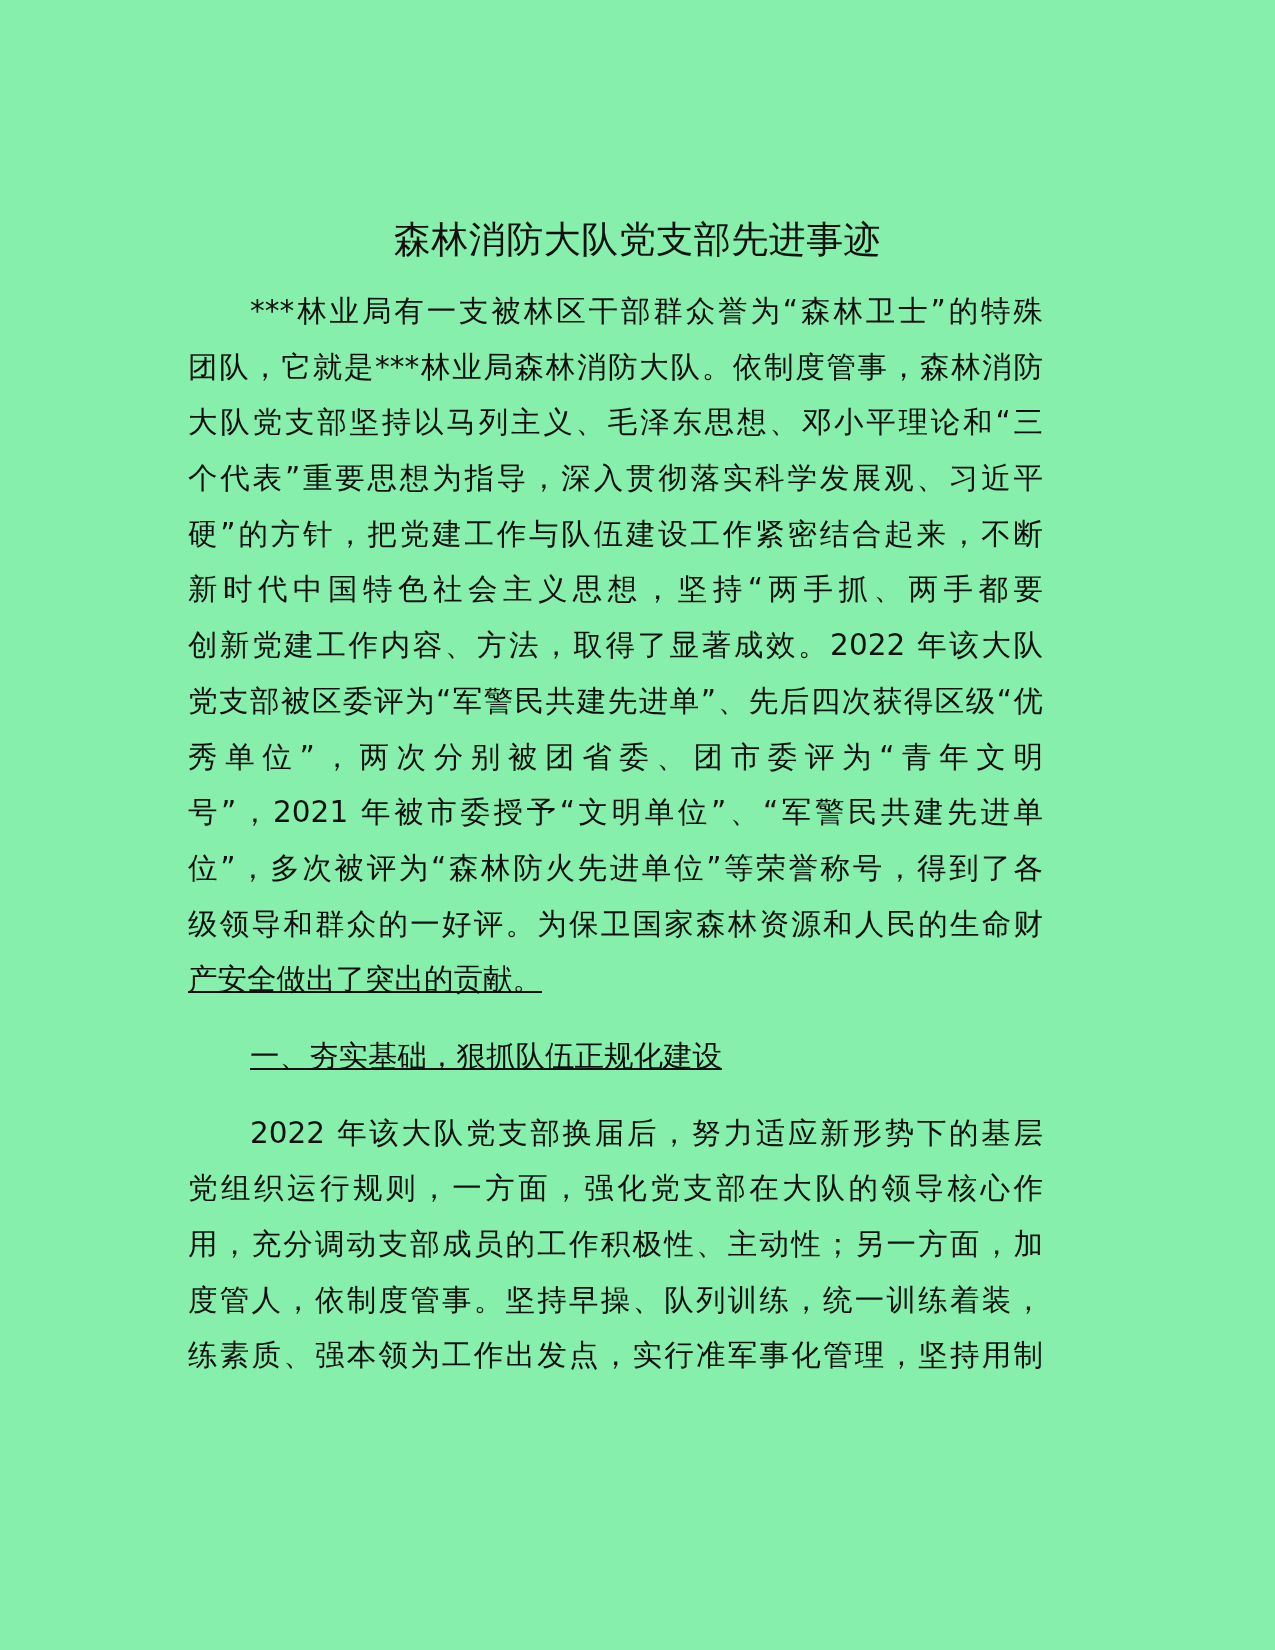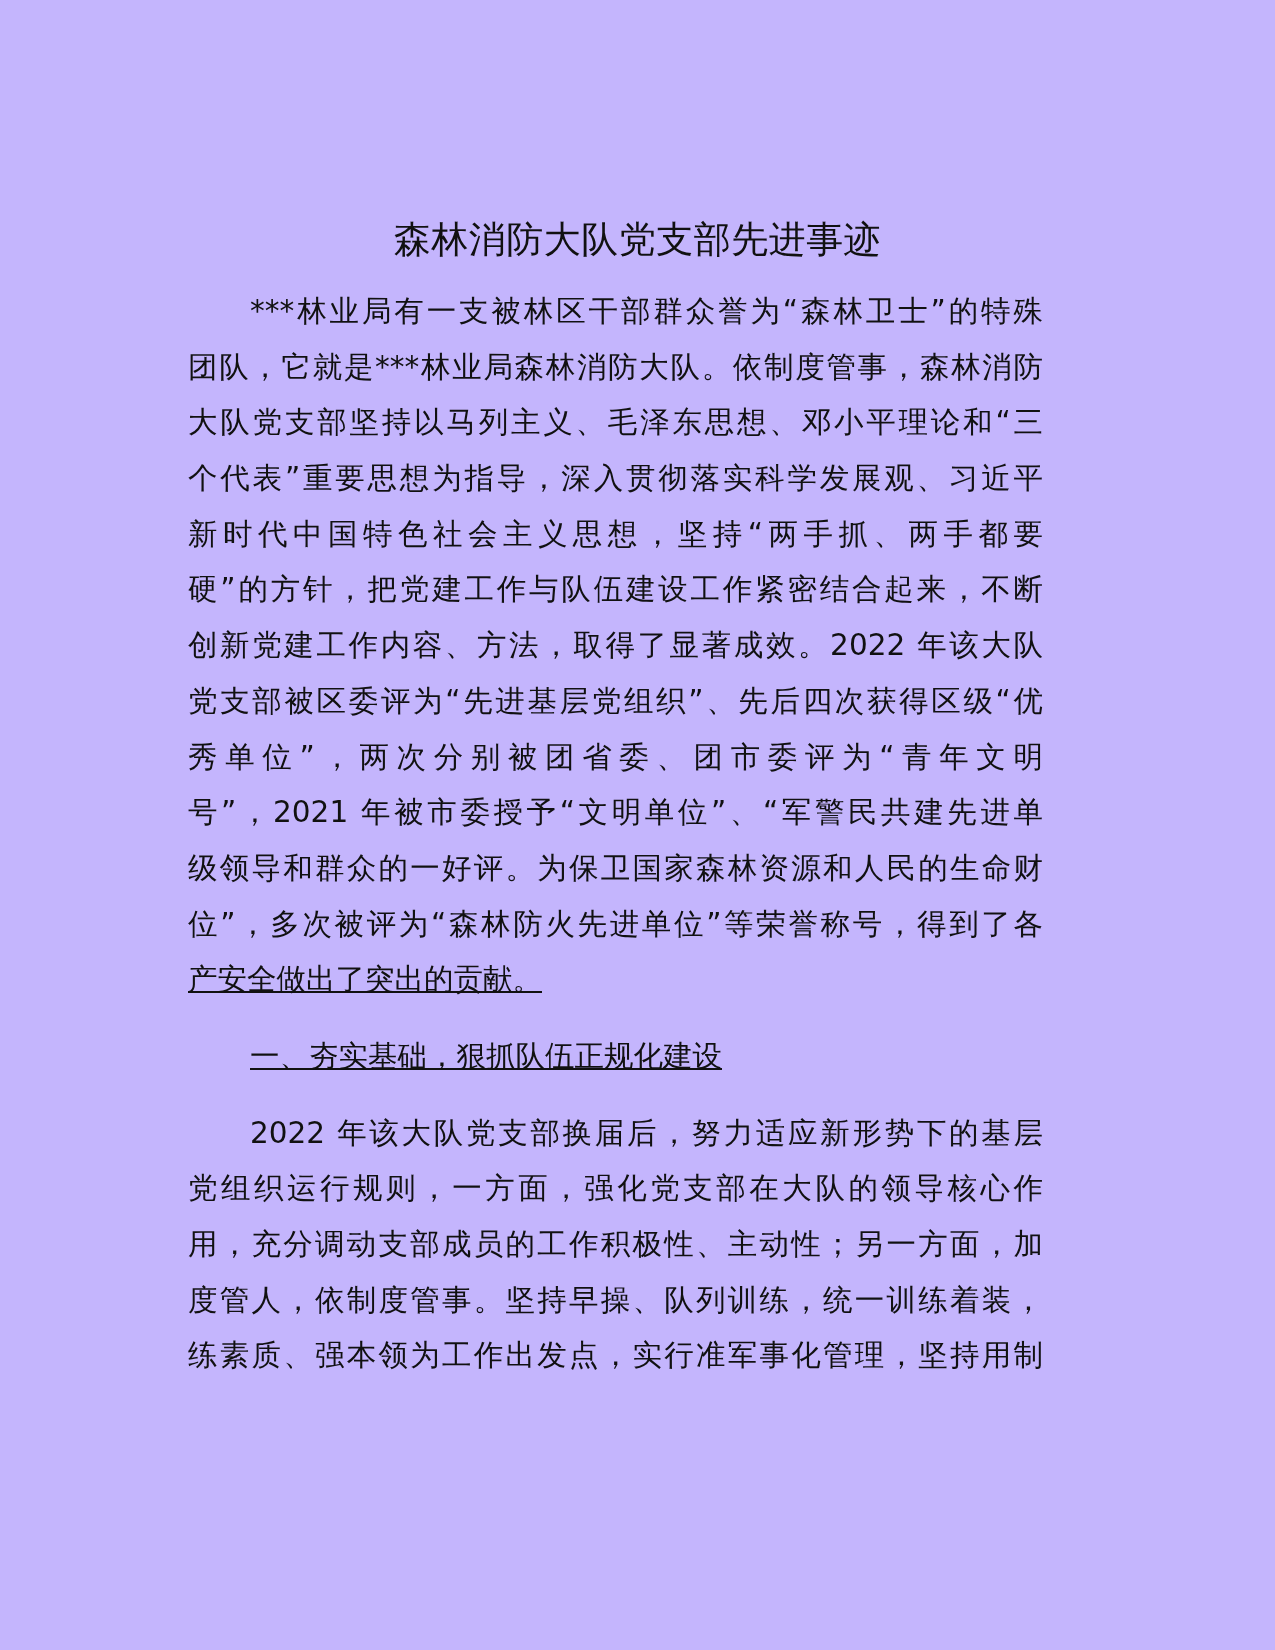--- a/index.html
+++ b/index.html
@@ -1,18 +1,18 @@
 <!DOCTYPE html>
 <html><head>
 <meta charset="utf-8">
 <style>
   html, body { margin: 0; padding: 0; background: #ffffff; }
   body { width: 1275px; height: 1650px; position: relative; overflow: hidden;
          font-family: "DejaVu Sans", "Liberation Sans", sans-serif; color: #111111; }
-  .page { position: absolute; left: 0; top: 0; width: 1275px; height: 1650px; background: #c4b5fd; }
+  .page { position: absolute; left: 0; top: 0; width: 1275px; height: 1650px; background: #86efac; }
   .title { position: absolute; left: 0; width: 1275px; top: 212px; text-align: center;
            font-size: 37px; line-height: 56px; letter-spacing: 0.5px; color: #111; }
   .body { position: absolute; left: 188px; width: 855px; top: 284px; }
   .line { display: block; height: 55.7px; line-height: 55.7px; font-size: 29.5px;
           white-space: nowrap; text-align: justify; text-align-last: justify; overflow: visible; }
   .line.last { text-align-last: left; text-decoration: underline; }
   .line.indent { padding-left: 62px; }
   .gap { height: 21px; }
 </style>
 </head>
@@ -21,28 +21,28 @@
 <div class="page">
   <div class="title">森林消防大队党支部先进事迹</div>
 
   <div class="body">
 
     <div>
       <span class="line indent">***林业局有一支被林区干部群众誉为“森林卫士”的特殊</span>
       <span class="line">团队，它就是***林业局森林消防大队。依制度管事，森林消防</span>
       <span class="line">大队党支部坚持以马列主义、毛泽东思想、邓小平理论和“三</span>
       <span class="line">个代表”重要思想为指导，深入贯彻落实科学发展观、习近平</span>
+      <span class="line">硬”的方针，把党建工作与队伍建设工作紧密结合起来，不断</span>
       <span class="line">新时代中国特色社会主义思想，坚持“两手抓、两手都要</span>
-      <span class="line">硬”的方针，把党建工作与队伍建设工作紧密结合起来，不断</span>
       <span class="line">创新党建工作内容、方法，取得了显著成效。2022 年该大队</span>
-      <span class="line">党支部被区委评为“先进基层党组织”、先后四次获得区级“优</span>
+      <span class="line">党支部被区委评为“军警民共建先进单”、先后四次获得区级“优</span>
       <span class="line">秀单位”，两次分别被团省委、团市委评为“青年文明</span>
       <span class="line">号”，2021 年被市委授予“文明单位”、“军警民共建先进单</span>
+      <span class="line">位”，多次被评为“森林防火先进单位”等荣誉称号，得到了各</span>
       <span class="line">级领导和群众的一好评。为保卫国家森林资源和人民的生命财</span>
-      <span class="line">位”，多次被评为“森林防火先进单位”等荣誉称号，得到了各</span>
       <span class="line last">产安全做出了突出的贡献。</span>
     </div>
 
     <div class="gap"></div>
 
     <div>
       <span class="line indent last">一、夯实基础，狠抓队伍正规化建设</span>
     </div>
 
     <div class="gap"></div>

